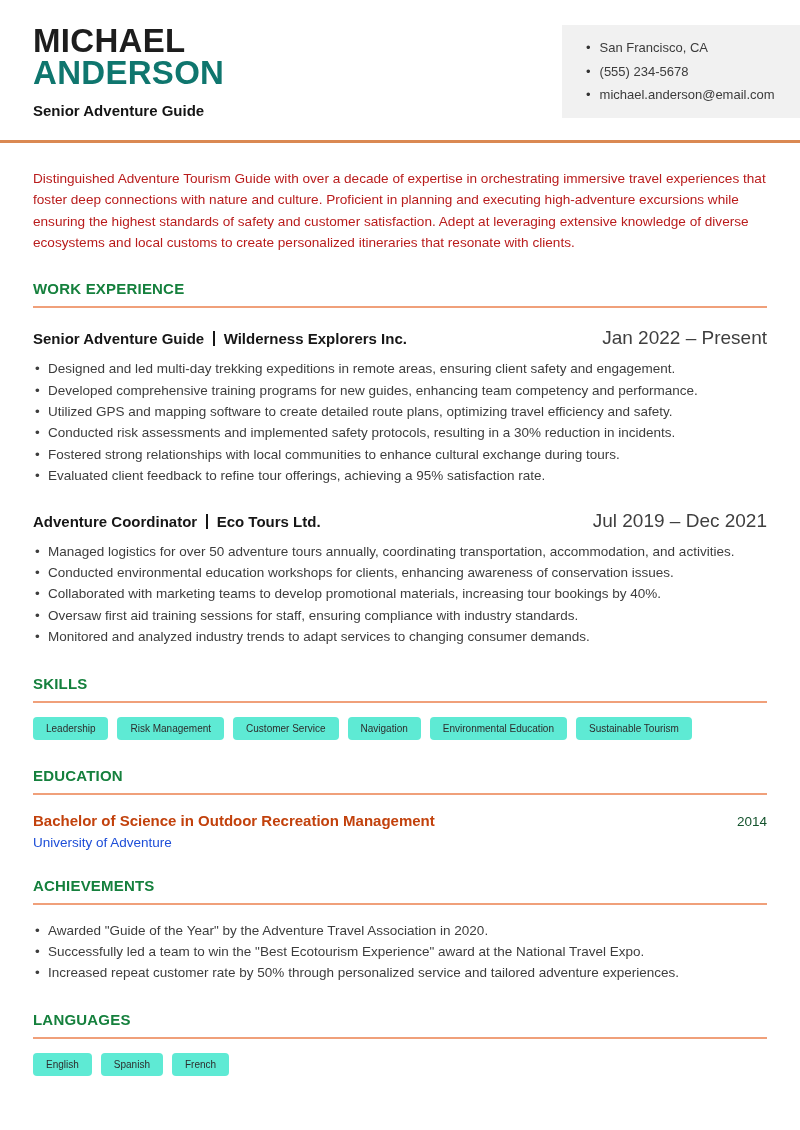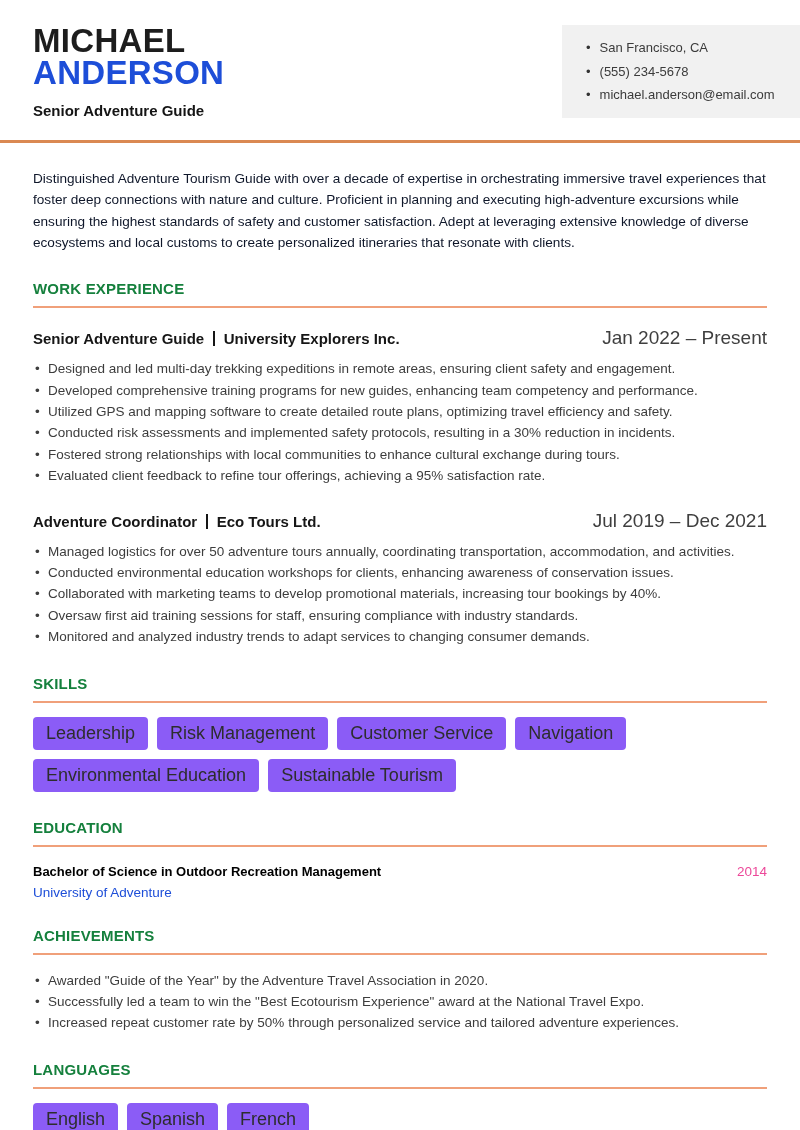--- a/index.html
+++ b/index.html
@@ -14,40 +14,40 @@
   }
   .page { width: 800px; height: 1130px; background: #fff; }
 
   
   .header { position: relative; padding: 25px 33px 0; }
   .name-first {
     font-size: 33px; font-weight: 800; color: #1d1d1d;
     line-height: 31px; letter-spacing: 0.3px;
   }
   .name-last {
-    font-size: 33px; font-weight: 800; color: #1d4ed8;
+    font-size: 33px; font-weight: 800; color: #0f766e;
     line-height: 33px; letter-spacing: 0.3px;
   }
   .role { margin-top: 13px; font-size: 15px; font-weight: 600; color: #141414; }
 
   .contact {
     position: absolute; top: 25px; right: 0; width: 238px;
     background: #f1f1f1; padding: 11px 8px 11px 24px;
   }
   .contact-line {
     display: flex; align-items: baseline; gap: 9px;
     font-size: 13px; color: #3b3b3b; line-height: 23.5px; white-space: nowrap;
   }
   .c-bullet { font-size: 13px; color: #333; }
 
   .top-rule { height: 3px; background: #da8952; margin-top: 21px; }
 
   
   .content { padding: 0 33px 30px; }
-  .summary { margin: 25px 0 0; font-size: 13.6px; line-height: 21.3px; color: #0f172a; }
+  .summary { margin: 25px 0 0; font-size: 13.6px; line-height: 21.3px; color: #b91c1c; }
 
   .sec-heading {
     margin: 27px 0 0; font-size: 15px; font-weight: 700;
     color: #15803d; letter-spacing: 0.2px;
   }
   .sec-rule { margin-top: 9px; height: 2px; background: #f0a07a; }
 
   .job { margin-top: 19px; }
   .job + .job { margin-top: 23px; }
   .job-head { display: flex; justify-content: space-between; align-items: baseline; }
@@ -60,27 +60,27 @@
 
   .blist { list-style: none; margin: 9px 0 0; padding: 0; }
   .blist li {
     position: relative; padding-left: 15px;
     font-size: 13.5px; line-height: 21.4px; color: #3d3d3d;
   }
   .blist li::before { content: "•"; position: absolute; left: 2px; color: #3d3d3d; }
 
   .pills { margin-top: 14px; display: flex; flex-wrap: wrap; gap: 9px; }
   .pill {
-    background: #8b5cf6; border-radius: 4px; padding: 6px 13px;
-    font-size: 18px; color: #2d2d2d; white-space: nowrap; text-align: center;
+    background: #5eead4; border-radius: 4px; padding: 6px 13px;
+    font-size: 10px; color: #2d2d2d; white-space: nowrap; text-align: center;
   }
 
   .edu-row { display: flex; justify-content: space-between; align-items: baseline; margin-top: 17px; }
-  .degree { font-size: 13px; font-weight: 700; color: #000000; }
-  .edu-year { font-size: 13.5px; color: #ec4899; white-space: nowrap; margin-left: 16px; }
+  .degree { font-size: 15px; font-weight: 700; color: #c2410c; }
+  .edu-year { font-size: 13.5px; color: #14532d; white-space: nowrap; margin-left: 16px; }
   .school { margin-top: 6px; font-size: 13.5px; color: #1d4ed8; }
 
   .ach-list { margin-top: 15px; }
 </style>
 </head>
 <body>
 
 <div class="page">
 
   <header class="header">
@@ -112,21 +112,21 @@
 
     <p class="summary">Distinguished Adventure Tourism Guide with over a decade of expertise in orchestrating immersive travel experiences that foster deep connections with nature and culture. Proficient in planning and executing high-adventure excursions while ensuring the highest standards of safety and customer satisfaction. Adept at leveraging extensive knowledge of diverse ecosystems and local customs to create personalized itineraries that resonate with clients.</p>
 
     <section>
       <h2 class="sec-heading">WORK EXPERIENCE</h2>
       <div class="sec-rule"></div>
 
       <div class="job">
         <div class="job-head">
           <div class="job-title">
-            <span>Senior Adventure Guide</span><span class="jt-div"></span><span>University Explorers Inc.</span>
+            <span>Senior Adventure Guide</span><span class="jt-div"></span><span>Wilderness Explorers Inc.</span>
           </div>
           <div class="job-dates">Jan 2022 – Present</div>
         </div>
         <ul class="blist">
           <li>Designed and led multi-day trekking expeditions in remote areas, ensuring client safety and engagement.</li>
           <li>Developed comprehensive training programs for new guides, enhancing team competency and performance.</li>
           <li>Utilized GPS and mapping software to create detailed route plans, optimizing travel efficiency and safety.</li>
           <li>Conducted risk assessments and implemented safety protocols, resulting in a 30% reduction in incidents.</li>
           <li>Fostered strong relationships with local communities to enhance cultural exchange during tours.</li>
           <li>Evaluated client feedback to refine tour offerings, achieving a 95% satisfaction rate.</li>

